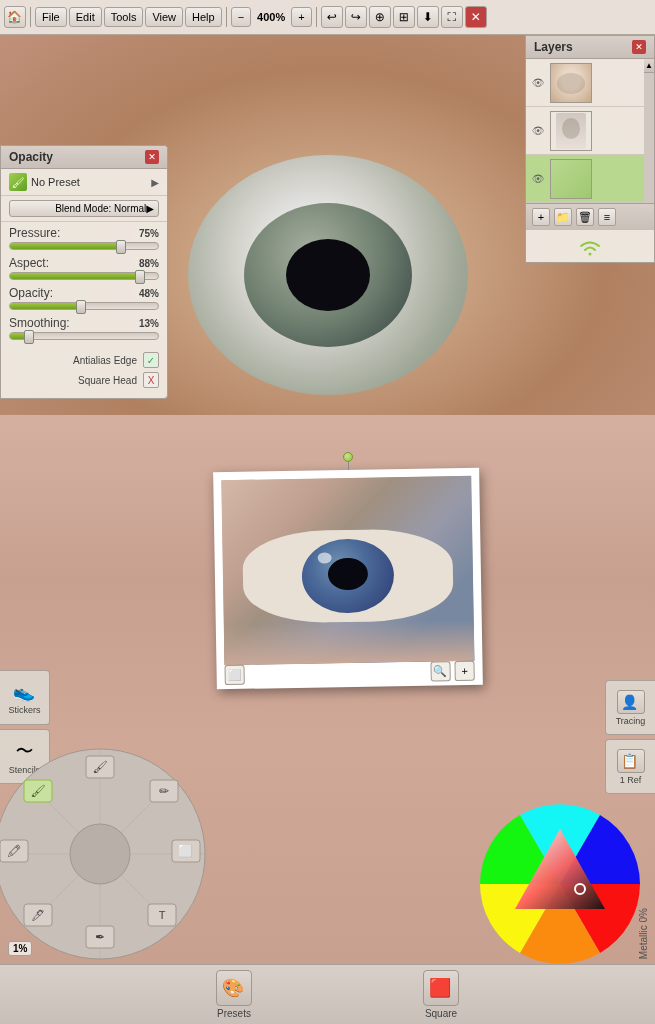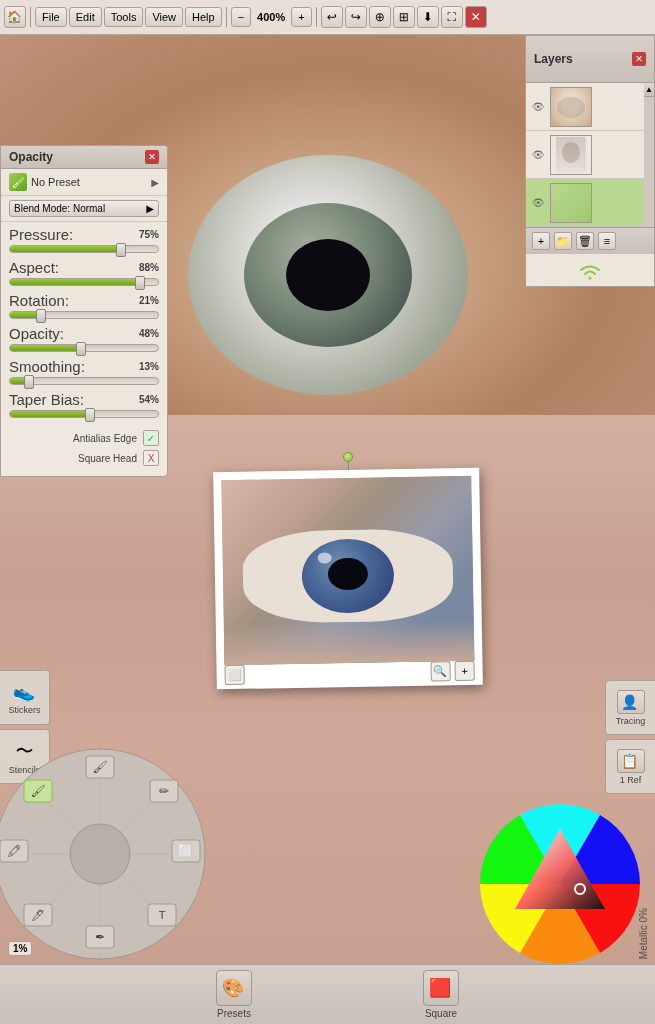--- a/index.html
+++ b/index.html
@@ -169,41 +169,41 @@
 
     .blend-select {
       flex: 1;
       background: linear-gradient(180deg, #f0ece8 0%, #d8d0c8 100%);
       border: 1px solid #a8a098;
       border-radius: 3px;
       padding: 2px 4px;
       font-size: 10px;
       display: flex;
       align-items: center;
-      justify-content: space-between;
+      justify-content: flex-end;
       cursor: pointer;
     }
 
     .slider-section {
       padding: 4px 8px;
     }
 
     .slider-row {
       margin-bottom: 6px;
     }
 
     .slider-label-row {
       display: flex;
       justify-content: space-between;
       align-items: center;
       margin-bottom: 2px;
     }
 
     .slider-label {
-      font-size: 15px;
+      font-size: 12px;
       color: #404040;
     }
 
     .slider-value {
       font-size: 10px;
       color: #404040;
       font-weight: bold;
       margin-left: 8px;
     }
 
@@ -269,21 +269,21 @@
       right: 0;
       width: 130px;
       background: rgba(240, 235, 228, 0.95);
       border: 1px solid #a8a098;
       border-left: 1px solid #a8a098;
       z-index: 200;
     }
 
     .layers-header {
       background: linear-gradient(180deg, #d8d0c8 0%, #c8c0b8 100%);
-      padding: 16px 8px;
+      padding: 4px 8px;
       display: flex;
       align-items: center;
       justify-content: space-between;
       border-bottom: 1px solid #a8a098;
     }
 
     .layers-title {
       font-size: 12px;
       font-weight: bold;
       color: #303030;
@@ -728,30 +728,20 @@
       <div class="slider-label-row">
         <span class="slider-label">Aspect:</span>
         <span class="slider-value">88%</span>
       </div>
       <div class="slider-track">
         <div class="slider-fill" style="width:88%"></div>
         <div class="slider-thumb" style="left:88%"></div>
       </div>
     </div>
 
-    <div class="slider-row">
-      <div class="slider-label-row">
-        <span class="slider-label">Rotation:</span>
-        <span class="slider-value">21%</span>
-      </div>
-      <div class="slider-track">
-        <div class="slider-fill" style="width:21%"></div>
-        <div class="slider-thumb" style="left:21%"></div>
-      </div>
-    </div>
 
     <div class="slider-row">
       <div class="slider-label-row">
         <span class="slider-label">Opacity:</span>
         <span class="slider-value">48%</span>
       </div>
       <div class="slider-track">
         <div class="slider-fill" style="width:48%"></div>
         <div class="slider-thumb" style="left:48%"></div>
       </div>
@@ -762,30 +752,20 @@
         <span class="slider-label">Smoothing:</span>
         <span class="slider-value">13%</span>
       </div>
       <div class="slider-track">
         <div class="slider-fill" style="width:13%"></div>
         <div class="slider-thumb" style="left:13%"></div>
       </div>
     </div>
 
 
-    <div class="slider-row">
-      <div class="slider-label-row">
-        <span class="slider-label">Taper Bias:</span>
-        <span class="slider-value">54%</span>
-      </div>
-      <div class="slider-track">
-        <div class="slider-fill" style="width:54%"></div>
-        <div class="slider-thumb" style="left:54%"></div>
-      </div>
-    </div>
   </div>
 
   <div class="checkbox-row">
     <span class="checkbox-label">Antialias Edge</span>
     <div class="checkbox-box" style="background:#e0f0e0;">
       <span class="checkbox-check">✓</span>
     </div>
   </div>
 
   <div class="checkbox-row">

